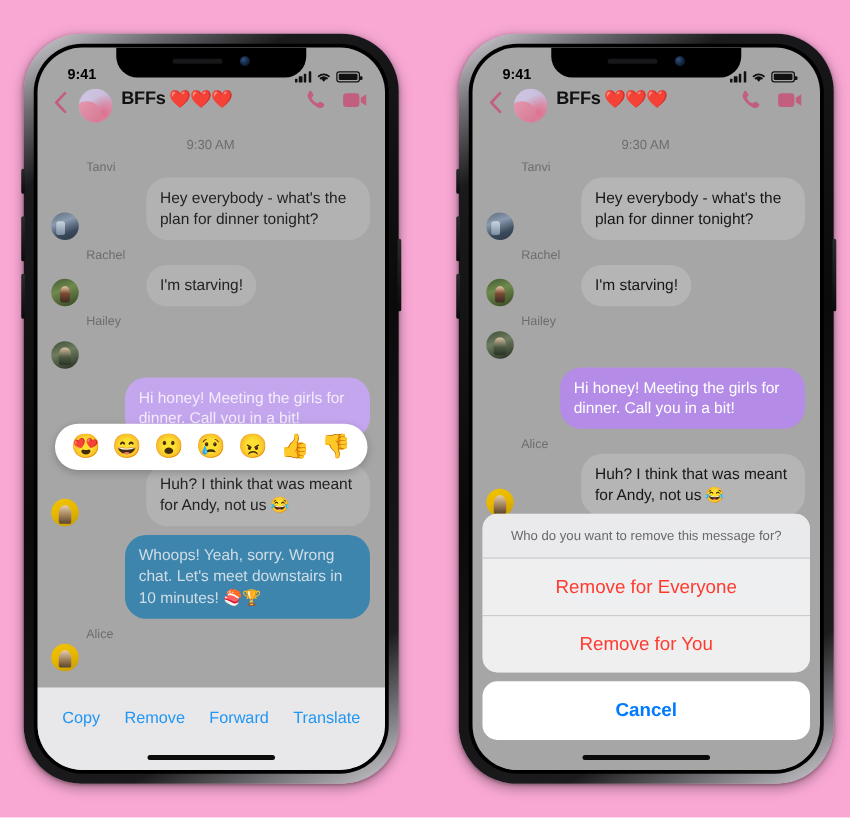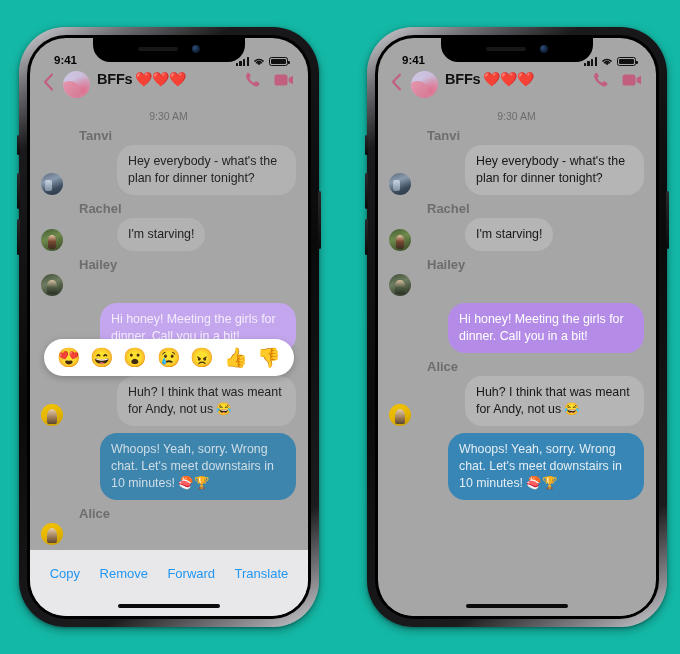--- a/index.html
+++ b/index.html
@@ -5,21 +5,21 @@
   * { box-sizing: border-box; margin: 0; padding: 0; }
   html, body {
     width: 680px; height: 654px;
     background: #ffffff;
     font-family: "Liberation Sans", sans-serif;
     overflow: hidden;
   }
   .stage {
     position: relative;
     width: 680px; height: 654px;
-    background: #14b8a6;
+    background: #f9a8d4;
   }
 
   
   .phone {
     position: absolute;
     width: 300px; height: 600px;
     border-radius: 46px;
     background: linear-gradient(150deg,#d8d8dc 0%,#6e6e73 8%,#1a1a1c 16%,#0a0a0b 50%,#1c1c1e 84%,#8a8a8f 94%,#cfcfd4 100%);
     padding: 8px;
     box-shadow: 0 3px 10px rgba(0,0,0,0.35), 0 1px 3px rgba(0,0,0,0.3);
@@ -141,23 +141,22 @@
     padding: 0 12px 4px 11px;
     overflow: hidden;
     position: relative;
     display: flex; flex-direction: column;
   }
   .daystamp {
     text-align: center; font-size: 10.5px; color: #6d6d70;
     margin: 3px 0 7px; font-weight: normal;
   }
   .sender {
-    font-size: 13px; color: #6d6d70; margin: 0 0 2px 38px;
+    font-size: 10px; color: #6d6d70; margin: 0 0 2px 28px;
     line-height: 1.1;
-    font-weight: bold;
   }
   .row { display: flex; align-items: flex-end; margin-bottom: 7px; gap: 48px; }
   .row.out { justify-content: flex-end; }
   .av {
     width: 22px; height: 22px; border-radius: 50%;
     flex: 0 0 auto; margin-right: 6px;
     background-size: cover; background-position: center;
     overflow: hidden; position: relative;
   }
   .av.tanvi  { background: linear-gradient(160deg,#5c6a78 0%,#8a9bb0 35%,#3b4a5c 70%,#2b3645 100%); }
@@ -487,18 +486,26 @@
 
           <div class="row out">
             <div class="bubble out blue">Whoops! Yeah, sorry. Wrong chat. Let's meet downstairs in 10 minutes! 🍣🏆</div>
           </div>
         </div>
 
         <div class="homebar-wrap dark">
           <div class="homebar"></div>
         </div>
 
+        <div class="sheet">
+          <div class="sheet-group">
+            <div class="sheet-title">Who do you want to remove this message for?</div>
+            <div class="sheet-item">Remove for Everyone</div>
+            <div class="sheet-item">Remove for You</div>
+          </div>
+          <div class="sheet-cancel">Cancel</div>
+        </div>
 
       </div>
     </div>
   </div>
 
 </div>
 
 </body></html>

